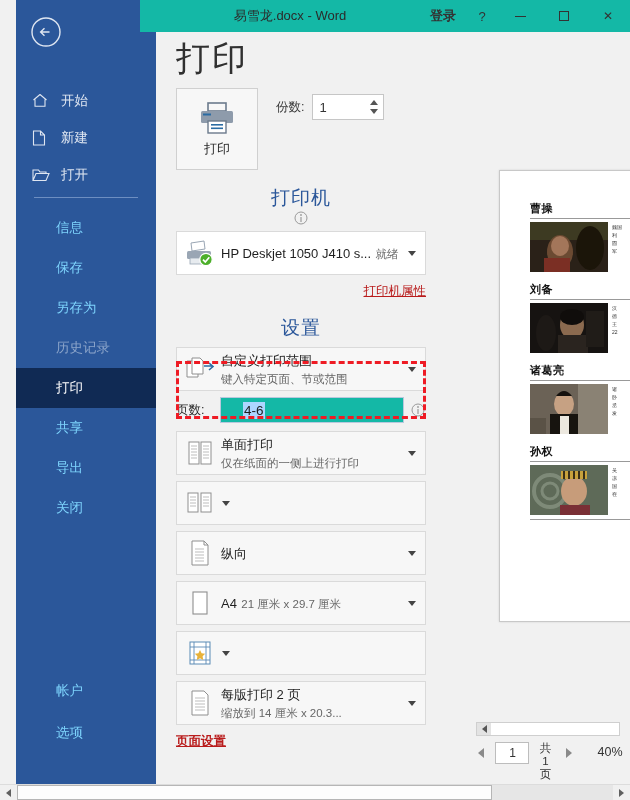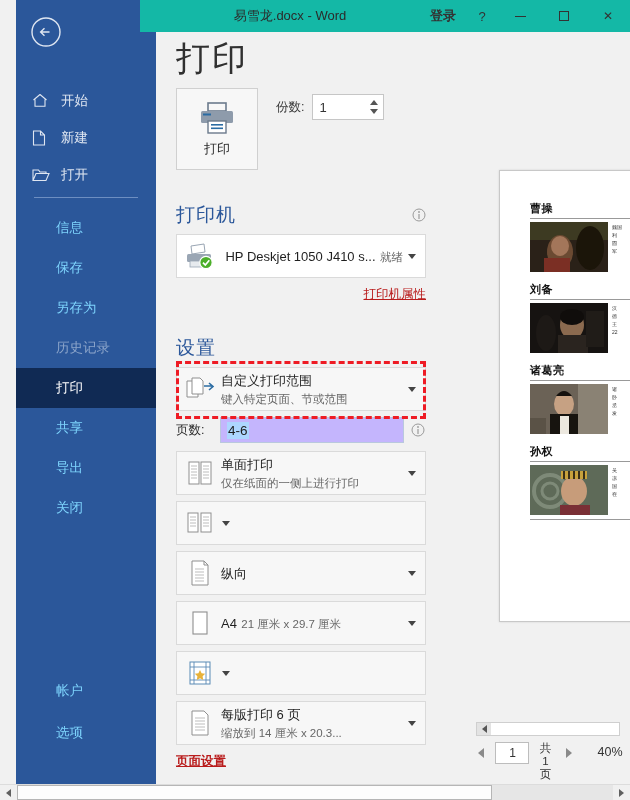--- a/index.html
+++ b/index.html
@@ -99,51 +99,51 @@
   .spin-arrows {
     width: 18px; display: flex; flex-direction: column;
     justify-content: center; align-items: center; cursor: pointer;
   }
   .spin-arrows i { display: block; width: 0; height: 0; margin: 2px 0; }
   .spin-up { border-left: 4px solid transparent; border-right: 4px solid transparent; border-bottom: 5px solid #555; }
   .spin-dn { border-left: 4px solid transparent; border-right: 4px solid transparent; border-top: 5px solid #555; }
 
   .sec-head {
     display: flex; align-items: center; justify-content: space-between;
-    margin-top: 32px; margin-bottom: 6px;
+    margin-top: 15px; margin-bottom: 6px; flex-direction: column;
   }
   .sec-head h3 { font-size: 19px; color: #2b579a; font-weight: normal; letter-spacing: 1px; }
   .info-ico { width: 14px; height: 14px; cursor: pointer; }
 
   .combo {
     display: flex; align-items: center; border: 1px solid #dadada;
     background: #f7f7f7; min-height: 44px; margin-bottom: 6px;
     padding: 3px 4px 3px 6px; cursor: pointer;
   }
   .combo .cico { width: 34px; flex: none; display: flex; align-items: center; justify-content: center; }
   .combo .ctext { flex: 1; min-width: 0; padding-left: 4px; }
   .combo .t1 { font-size: 13px; color: #1f1f1f; line-height: 17px; white-space: nowrap; overflow: hidden; text-overflow: ellipsis; }
   .combo .t2 { font-size: 11.5px; color: #666; line-height: 16px; white-space: nowrap; overflow: hidden; text-overflow: ellipsis; }
   .combo .caret { width: 18px; flex: none; display: flex; align-items: center; justify-content: center; }
   .caret i { display:block; width:0;height:0; border-left:4.5px solid transparent; border-right:4.5px solid transparent; border-top:5px solid #444; }
 
-  .printer-combo { background: #fff; border: 1px solid #dadada; min-height: 44px; text-align: right; }
+  .printer-combo { background: #fff; border: 1px solid #dadada; min-height: 44px; }
 
   .link-row { text-align: right; margin-top: 2px; margin-bottom: 10px; }
   .link {
     font-size: 12.5px; color: #b91c1c; text-decoration: underline; cursor: pointer;
   }
 
   .pages-row {
     display: flex; align-items: center; margin: 6px 0 8px 0;
   }
   .pages-label { font-size: 12.5px; color: #2b2b2b; width: 44px; flex: none; }
   .pages-input-wrap {
-    flex: 1; border: 1px solid #b9c8dd; background: #c4b5fd; height: 26px;
-    display: flex; align-items: center; padding: 0 6px; position: relative;
+    flex: 1; border: 1px solid #b9c8dd; background: #14b8a6; height: 26px;
+    display: flex; align-items: center; padding: 0 22px; position: relative;
   }
   .pages-sel {
     font-size: 13.5px; color: #1d1d1d; background: #add6ff; padding: 1px 1px;
   }
   .pages-info { width: 16px; flex: none; margin-left: 6px; display:flex; align-items:center; justify-content:center;}
 
   
   .annot {
     position: absolute; left: 176px; top: 361px; width: 250px; height: 58px;
     border: 3px dashed #ee1b24; pointer-events: none; z-index: 40;
@@ -489,21 +489,21 @@
     <div class="combo">
       <span class="cico">
         <svg width="24" height="28" viewBox="0 0 24 28">
           <path d="M4 2 H16 L20 6 V26 H4 Z" fill="#fff" stroke="#8f8f8f" stroke-width="1"></path>
           <g stroke="#b5b5b5" stroke-width="0.9">
               <path d="M7 9h10M7 12h10M7 15h10M7 18h10M7 21h10"></path>
             </g>
         </svg>
       </span>
       <span class="ctext">
-        <span class="t1">每版打印 6 页</span>
+        <span class="t1">每版打印 2 页</span>
         <span class="t2">缩放到 14 厘米 x 20.3...</span>
       </span>
       <span class="caret">
           <i></i>
         </span>
     </div>
 
     <div class="pagesetup-row">
       <span class="link">页面设置</span>
     </div>

